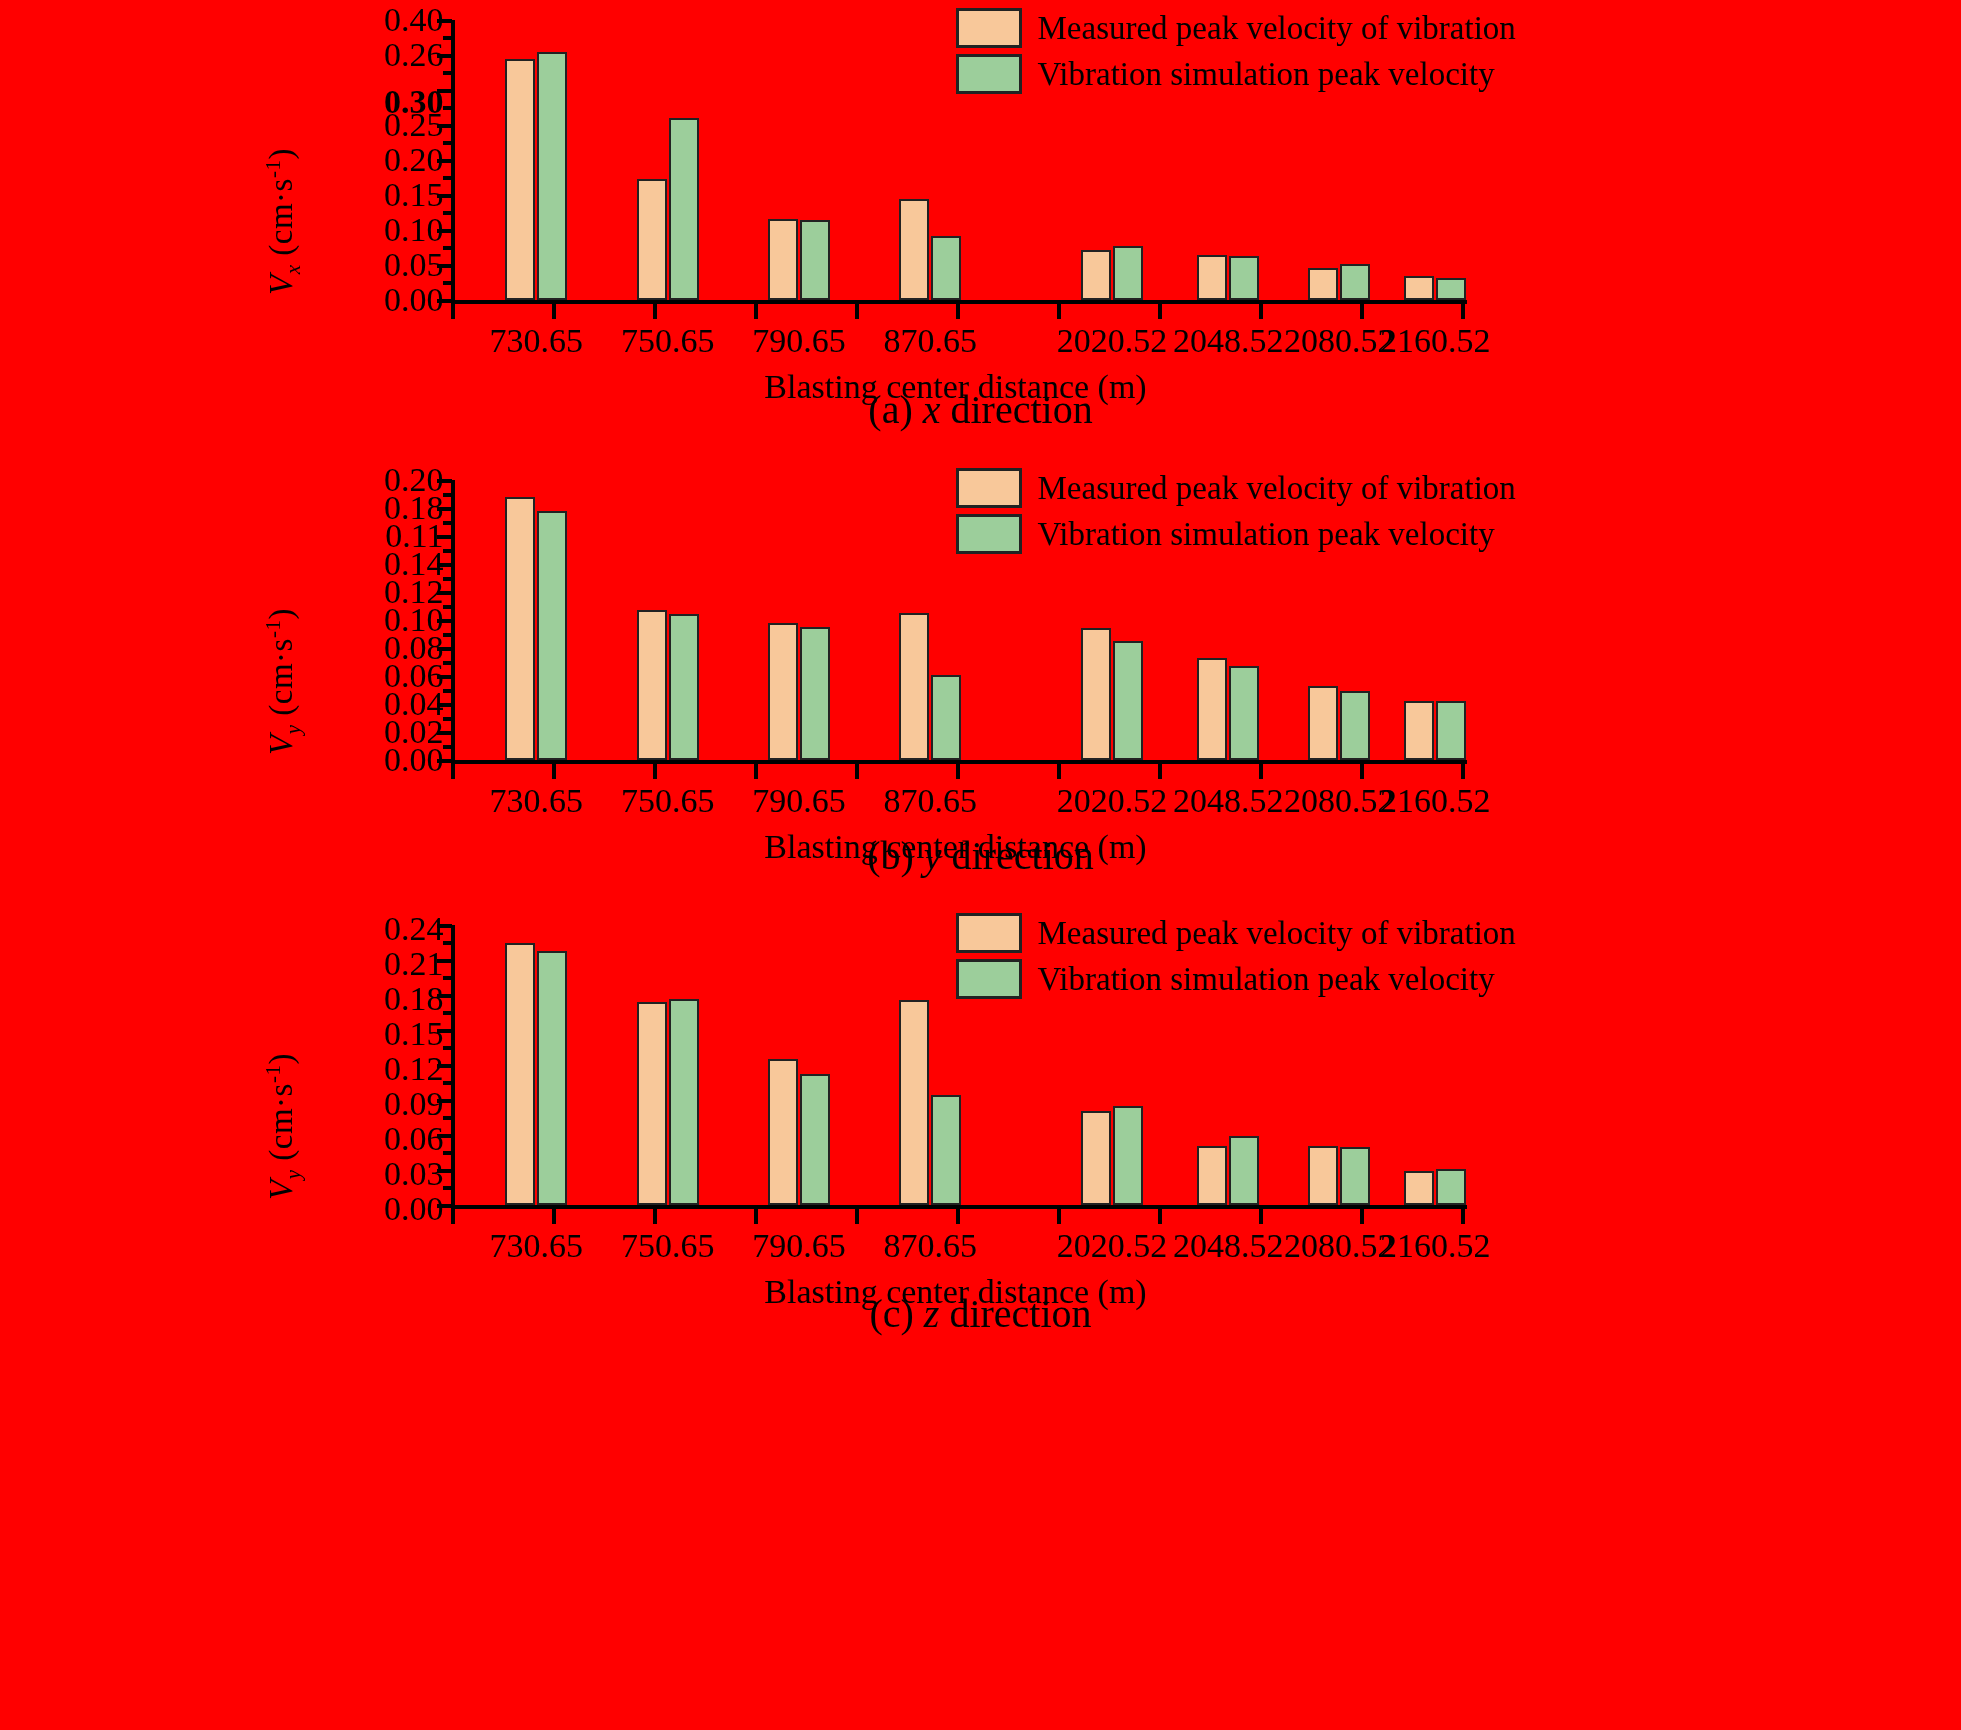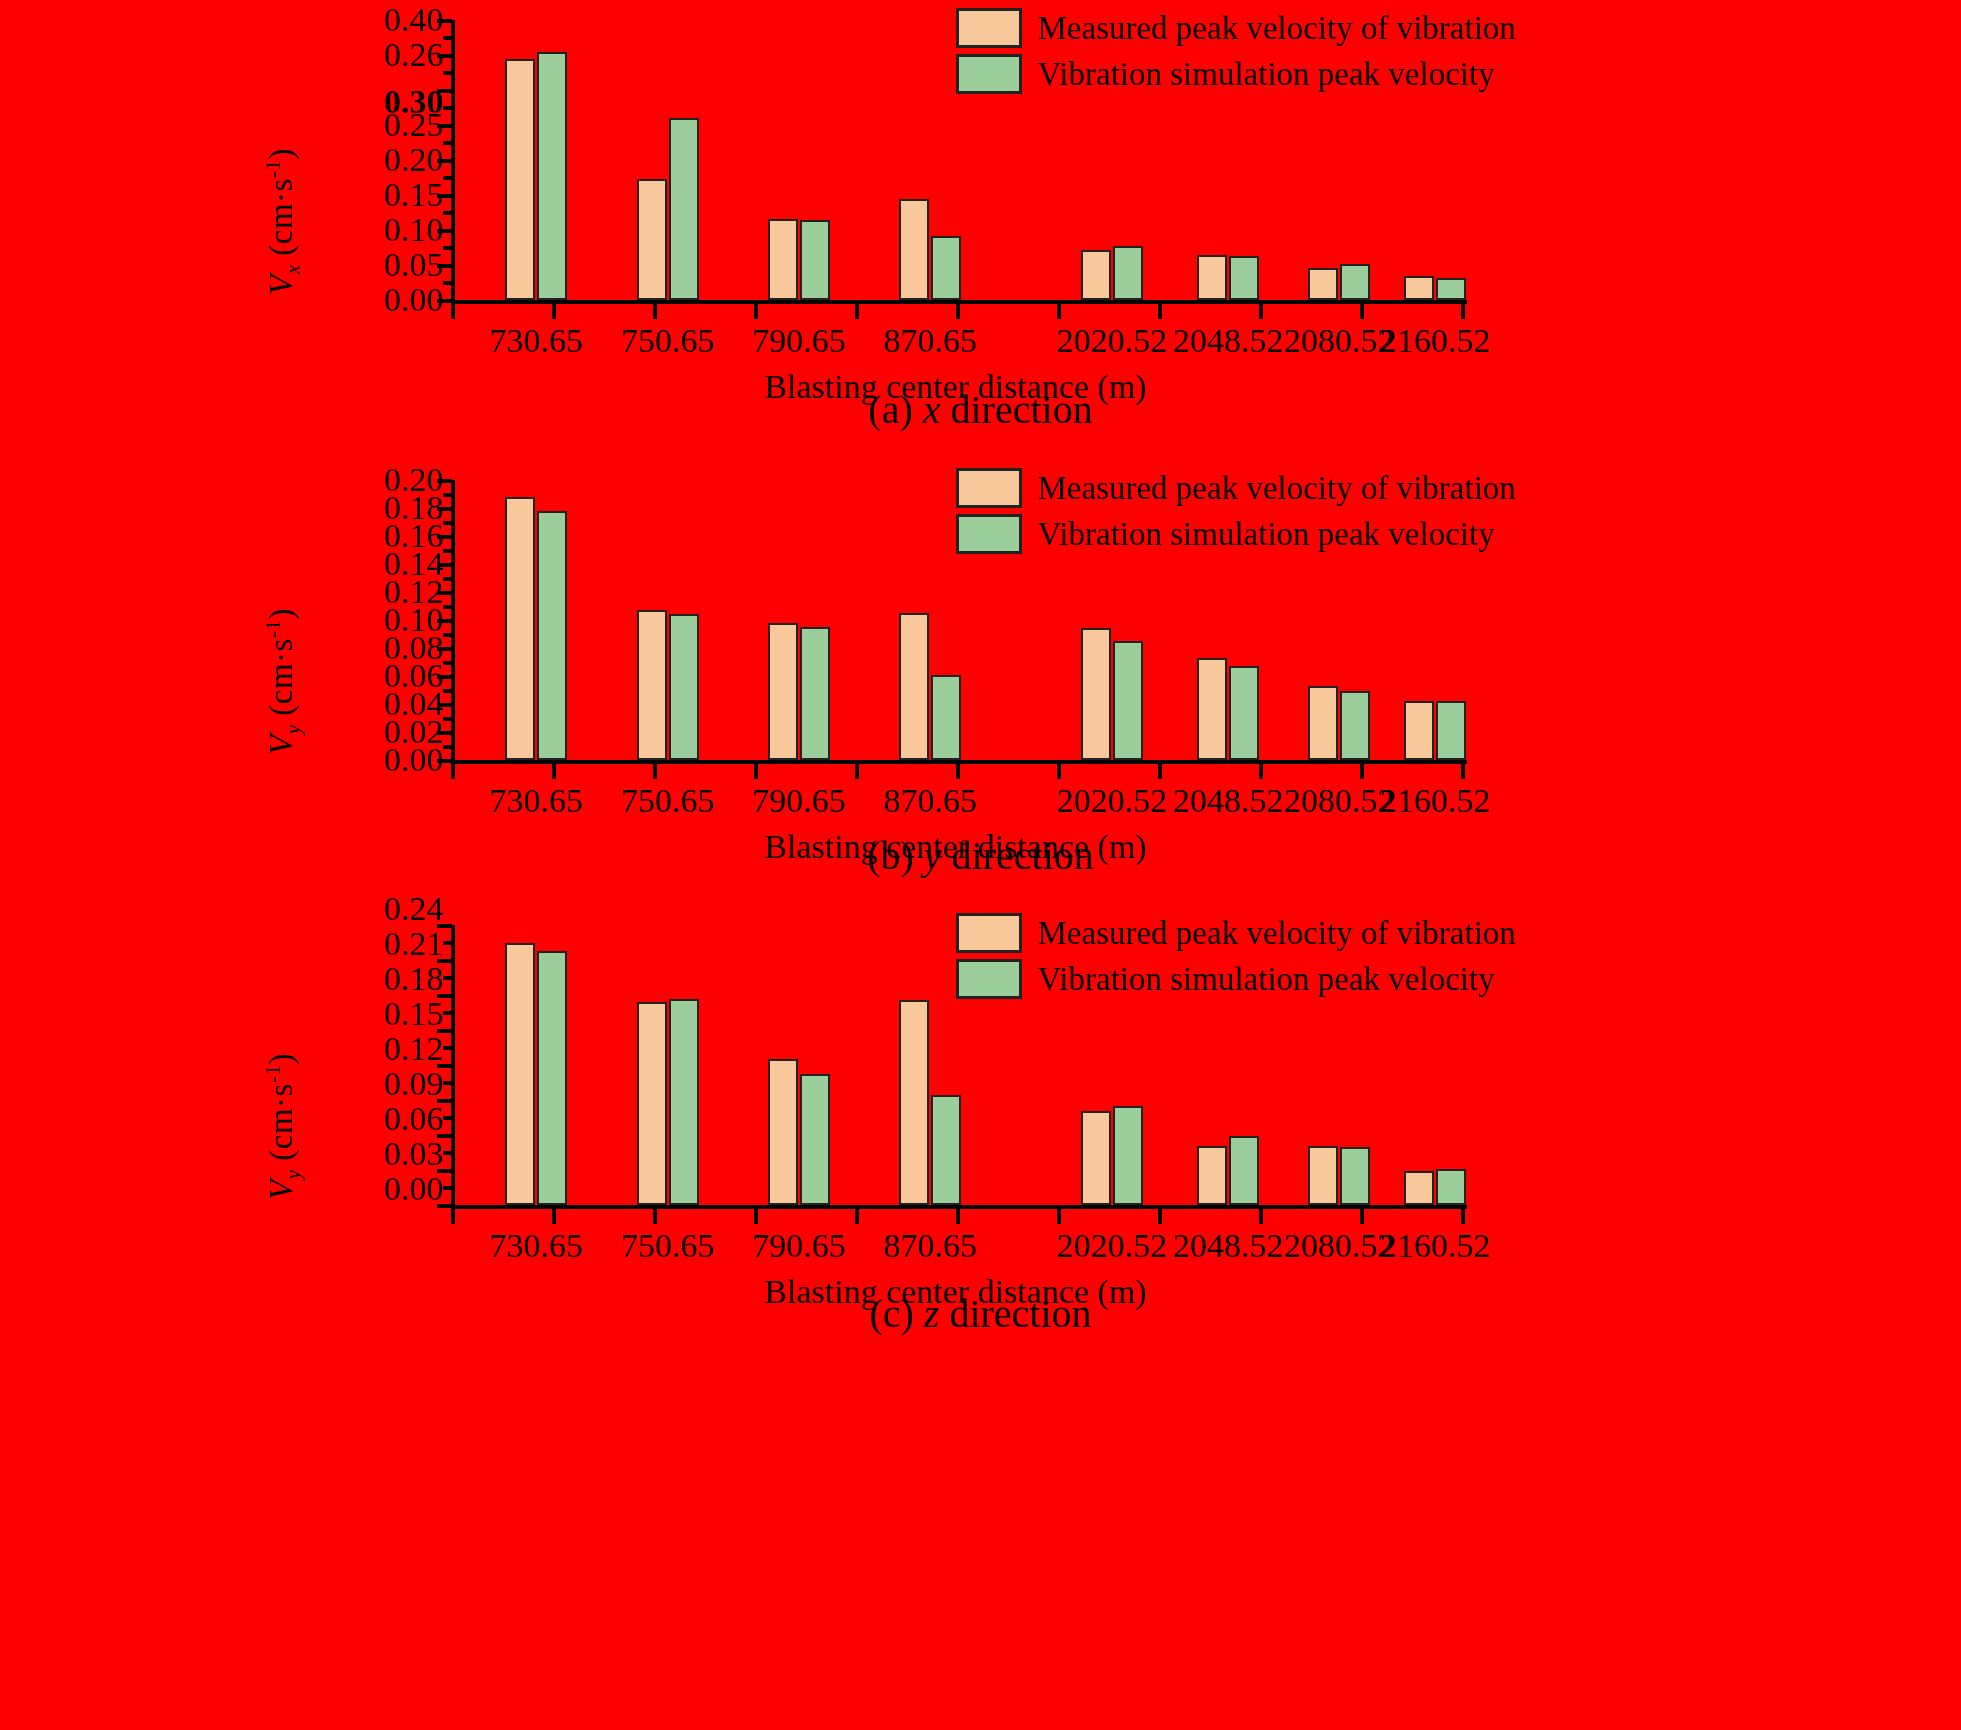--- a/index.html
+++ b/index.html
@@ -231,21 +231,21 @@
       <span>(a) </span><i>x</i><span> direction</span>
     </div>
   </div>
 
   <div class="panel" style="height:445px;">
     <div class="figure" style="height:445px;">
       <div class="plot-wrap" id="wrap-b" style="height: 430px;">
           <div class="yticks" style="left: 8px; top: 20px; width: 105px; height: 280px;">
             <div class="ytick" style="top: 0px;">0.20</div>
             <div class="ytick" style="top: 28px;">0.18</div>
-            <div class="ytick" style="top: 56px;">0.16</div>
+            <div class="ytick" style="top: 56px;">0.11</div>
             <div class="ytick" style="top: 84px;">0.14</div>
             <div class="ytick" style="top: 112px;">0.12</div>
             <div class="ytick" style="top: 140px;">0.10</div>
             <div class="ytick" style="top: 168px;">0.08</div>
             <div class="ytick" style="top: 196px;">0.06</div>
             <div class="ytick" style="top: 224px;">0.04</div>
             <div class="ytick" style="top: 252px;">0.02</div>
             <div class="ytick" style="top: 280px;">0.00</div>
           </div>
           <div class="axis-v" style="left: 120px; top: 20px; width: 4px; height: 282px;"></div>
@@ -325,21 +325,21 @@
         </div>
     </div>
     <div class="caption" style="top:372px;font-family:Liberation Serif, serif;">
       <span>(b) </span><i>y</i><span> direction</span>
     </div>
   </div>
 
   <div class="panel" style="height:460px;">
     <div class="figure" style="height:460px;">
       <div class="plot-wrap" id="wrap-c" style="height: 430px;">
-          <div class="yticks" style="left: 8px; top: 4px; width: 105px; height: 280px;">
+          <div class="yticks" style="left: 8px; top: 24px; width: 105px; height: 280px;">
             <div class="ytick" style="top: 0px;">0.24</div>
             <div class="ytick" style="top: 35px;">0.21</div>
             <div class="ytick" style="top: 70px;">0.18</div>
             <div class="ytick" style="top: 105px;">0.15</div>
             <div class="ytick" style="top: 140px;">0.12</div>
             <div class="ytick" style="top: 175px;">0.09</div>
             <div class="ytick" style="top: 210px;">0.06</div>
             <div class="ytick" style="top: 245px;">0.03</div>
             <div class="ytick" style="top: 280px;">0.00</div>
           </div>

